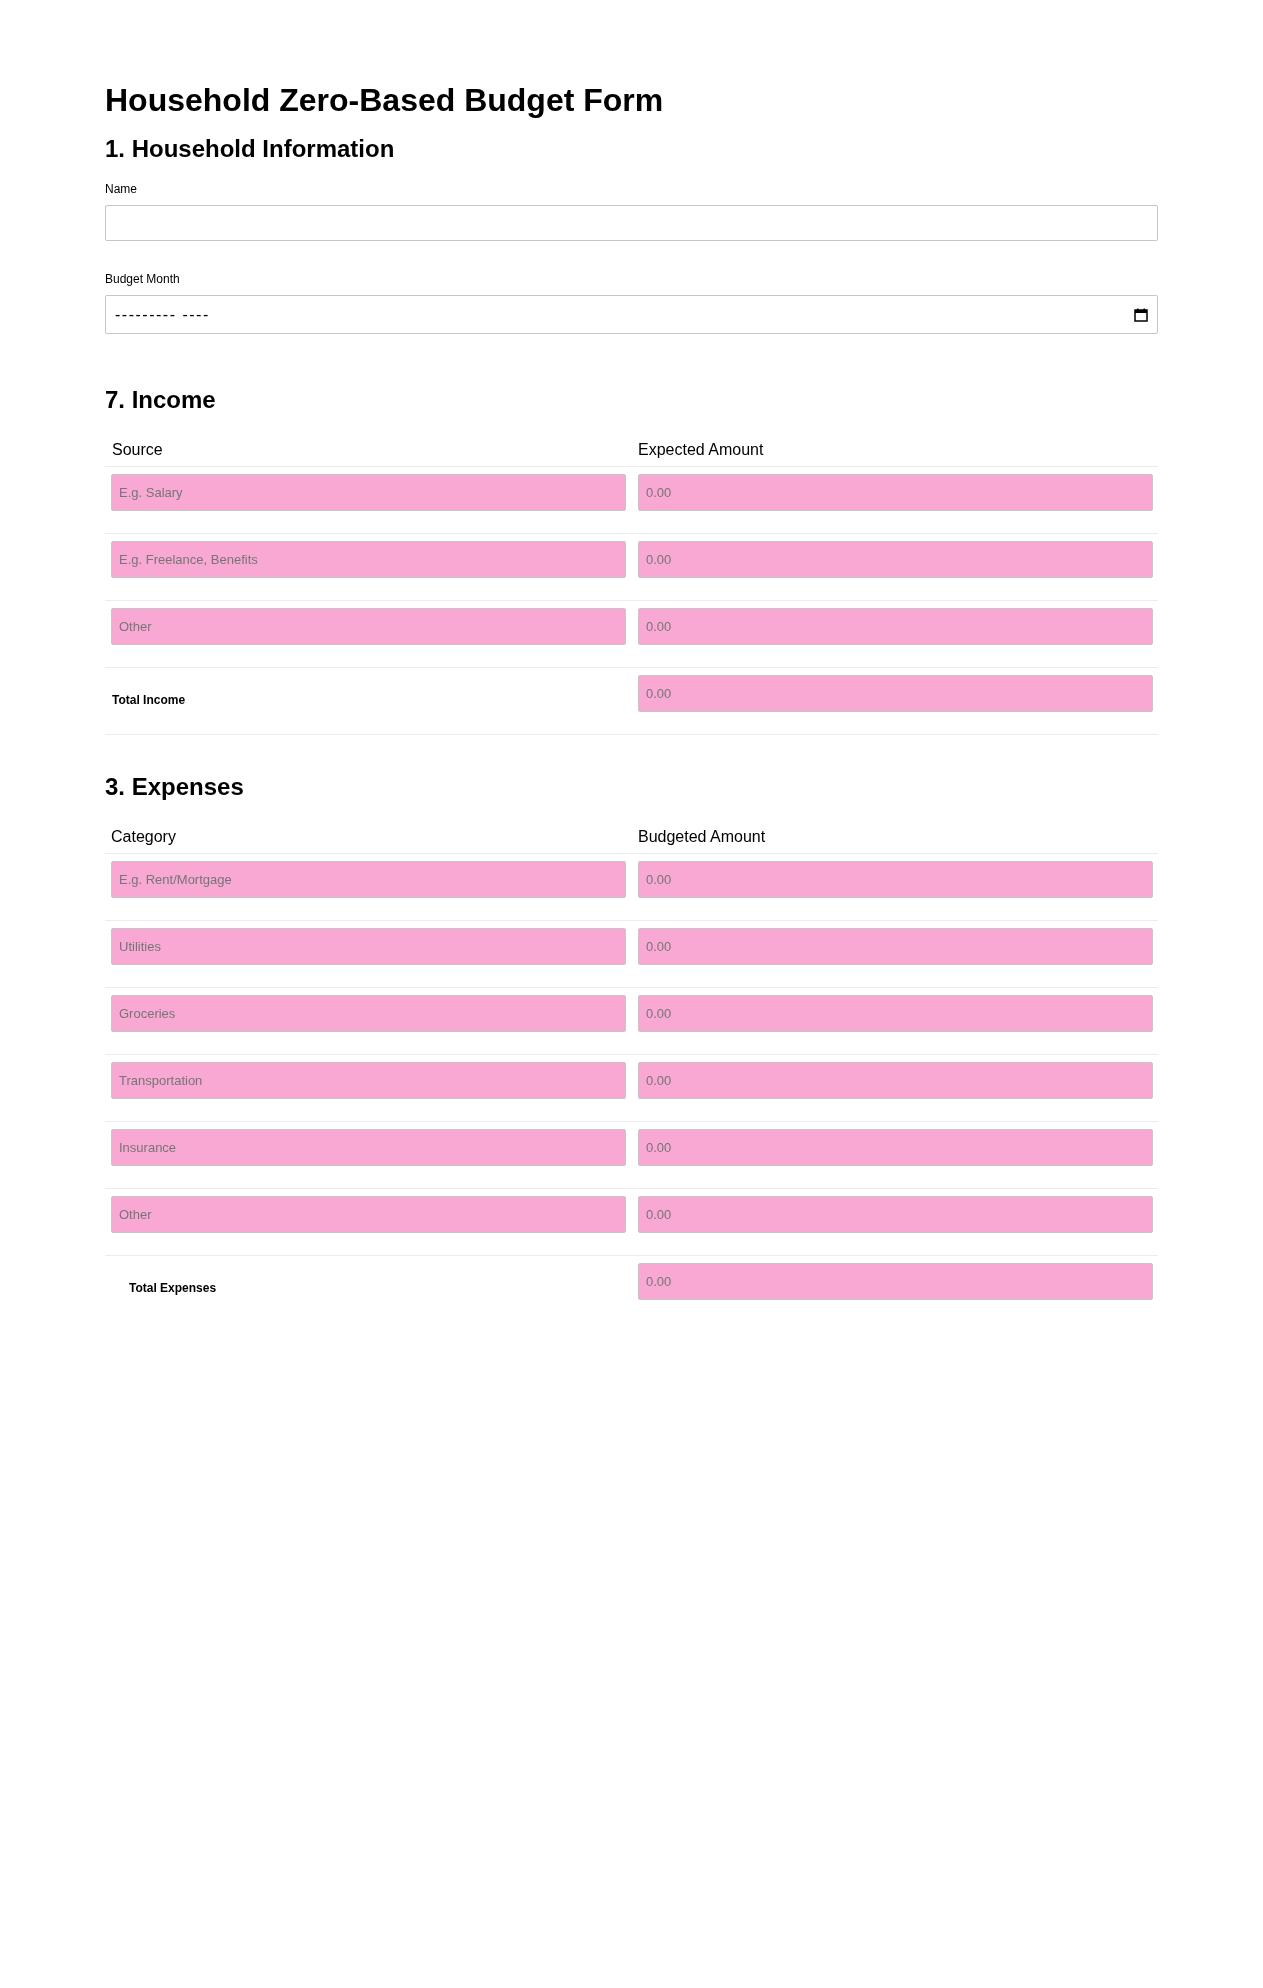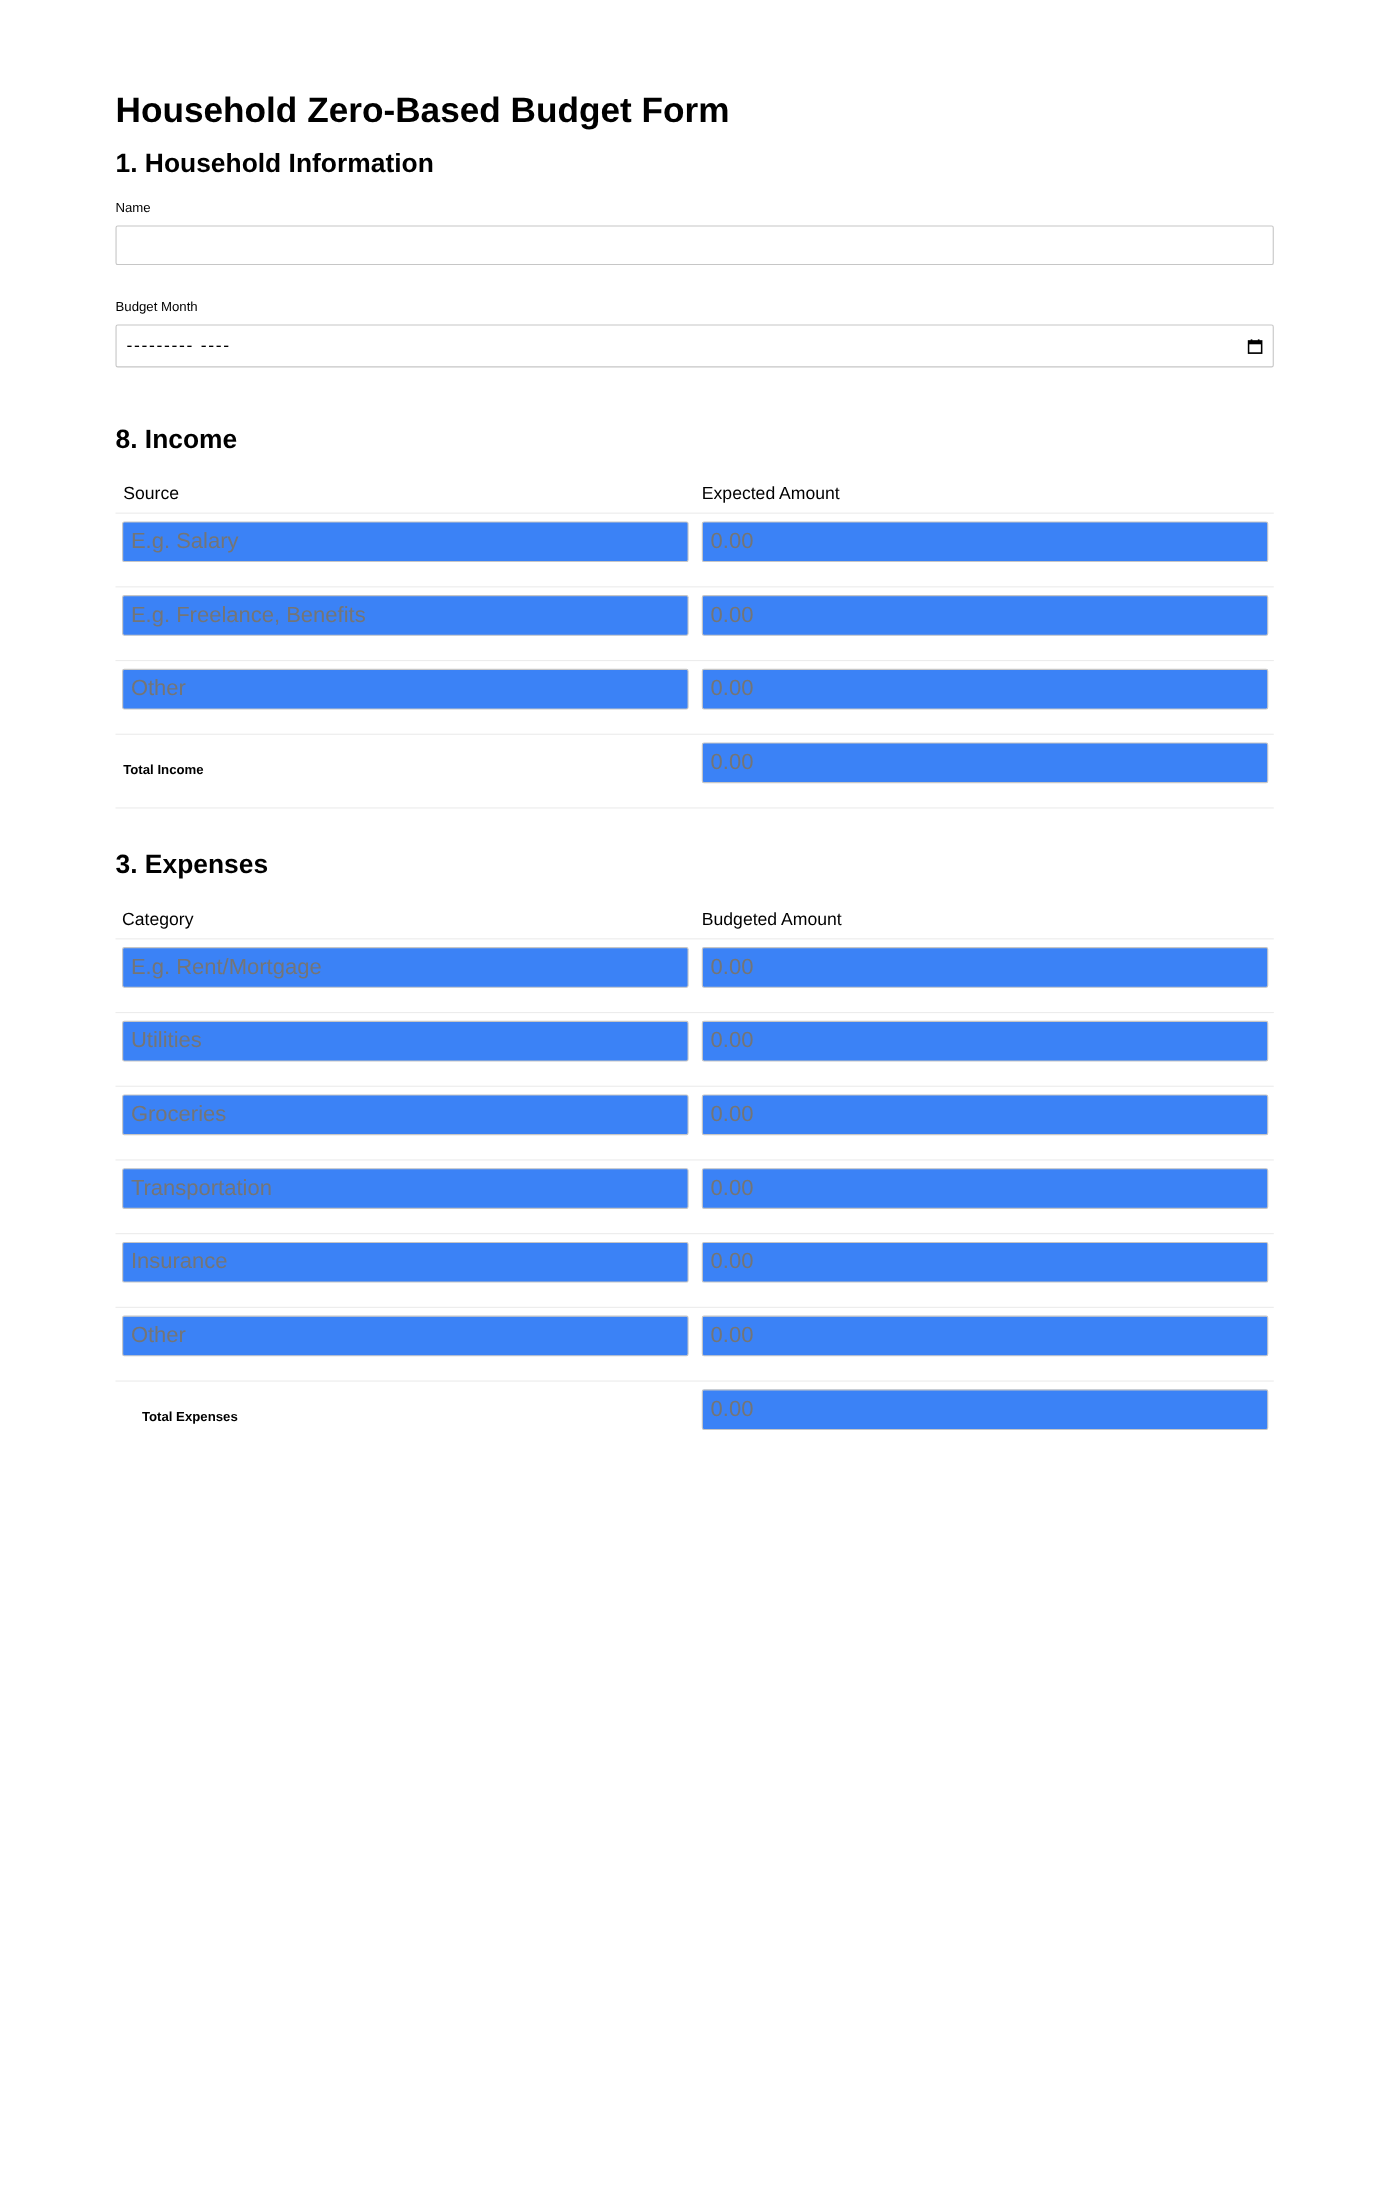--- a/index.html
+++ b/index.html
@@ -34,22 +34,22 @@
 
   .tbl { position: absolute; left: 0; width: 1053px; }
   .th {
     position: absolute; font-size: 16px; font-weight: normal; line-height: 20px; white-space: nowrap;
   }
   .divider {
     position: absolute; left: 0; width: 1053px; height: 1px; background: #ececec;
   }
   .cell-input {
     position: absolute; box-sizing: border-box; height: 37px;
-    border: 1px solid #c6c6c6; border-radius: 2px; background: #3b82f6;
-    font-family: "Liberation Sans", sans-serif; font-size: 20px; color: #000;
+    border: 1px solid #c6c6c6; border-radius: 2px; background: #f9a8d4;
+    font-family: "Liberation Sans", sans-serif; font-size: 13px; color: #000;
     padding: 0 7px; outline: none;
   }
   .cell-input::placeholder { color: #757575; }
   .col-left { left: 6px; width: 515px; }
   .col-right { left: 533px; width: 515px; }
   .total-label {
     position: absolute; left: 7px; font-size: 12px; font-weight: bold; line-height: 20px; white-space: nowrap;
   }
 </style>
 </head>
@@ -70,21 +70,21 @@
     <span>
       <svg class="cal-icon" viewBox="0 0 14 14">
         <rect x="1" y="2" width="12" height="11" fill="none" stroke="#000" stroke-width="1.5"></rect>
         <rect x="1" y="2" width="12" height="3" fill="#000"></rect>
         <rect x="3" y="0.5" width="1.5" height="2.5" fill="#000"></rect>
         <rect x="9.5" y="0.5" width="1.5" height="2.5" fill="#000"></rect>
       </svg>
     </span>
   </div>
 
-  <h2 style="top:385px;">8. Income</h2>
+  <h2 style="top:385px;">7. Income</h2>
 
   <div class="tbl" style="top:436px;">
     <div class="th" style="left:7px; top:4px;">Source</div>
     <div class="th" style="left:533px; top:4px;">Expected Amount</div>
     <div class="divider" style="top:30px;"></div>
 
     <input class="cell-input col-left" style="top: 38px;" type="text" placeholder="E.g. Salary">
     <input class="cell-input col-right" style="top: 38px;" type="text" placeholder="0.00">
     <div class="divider" style="top:97px;"></div>
 

